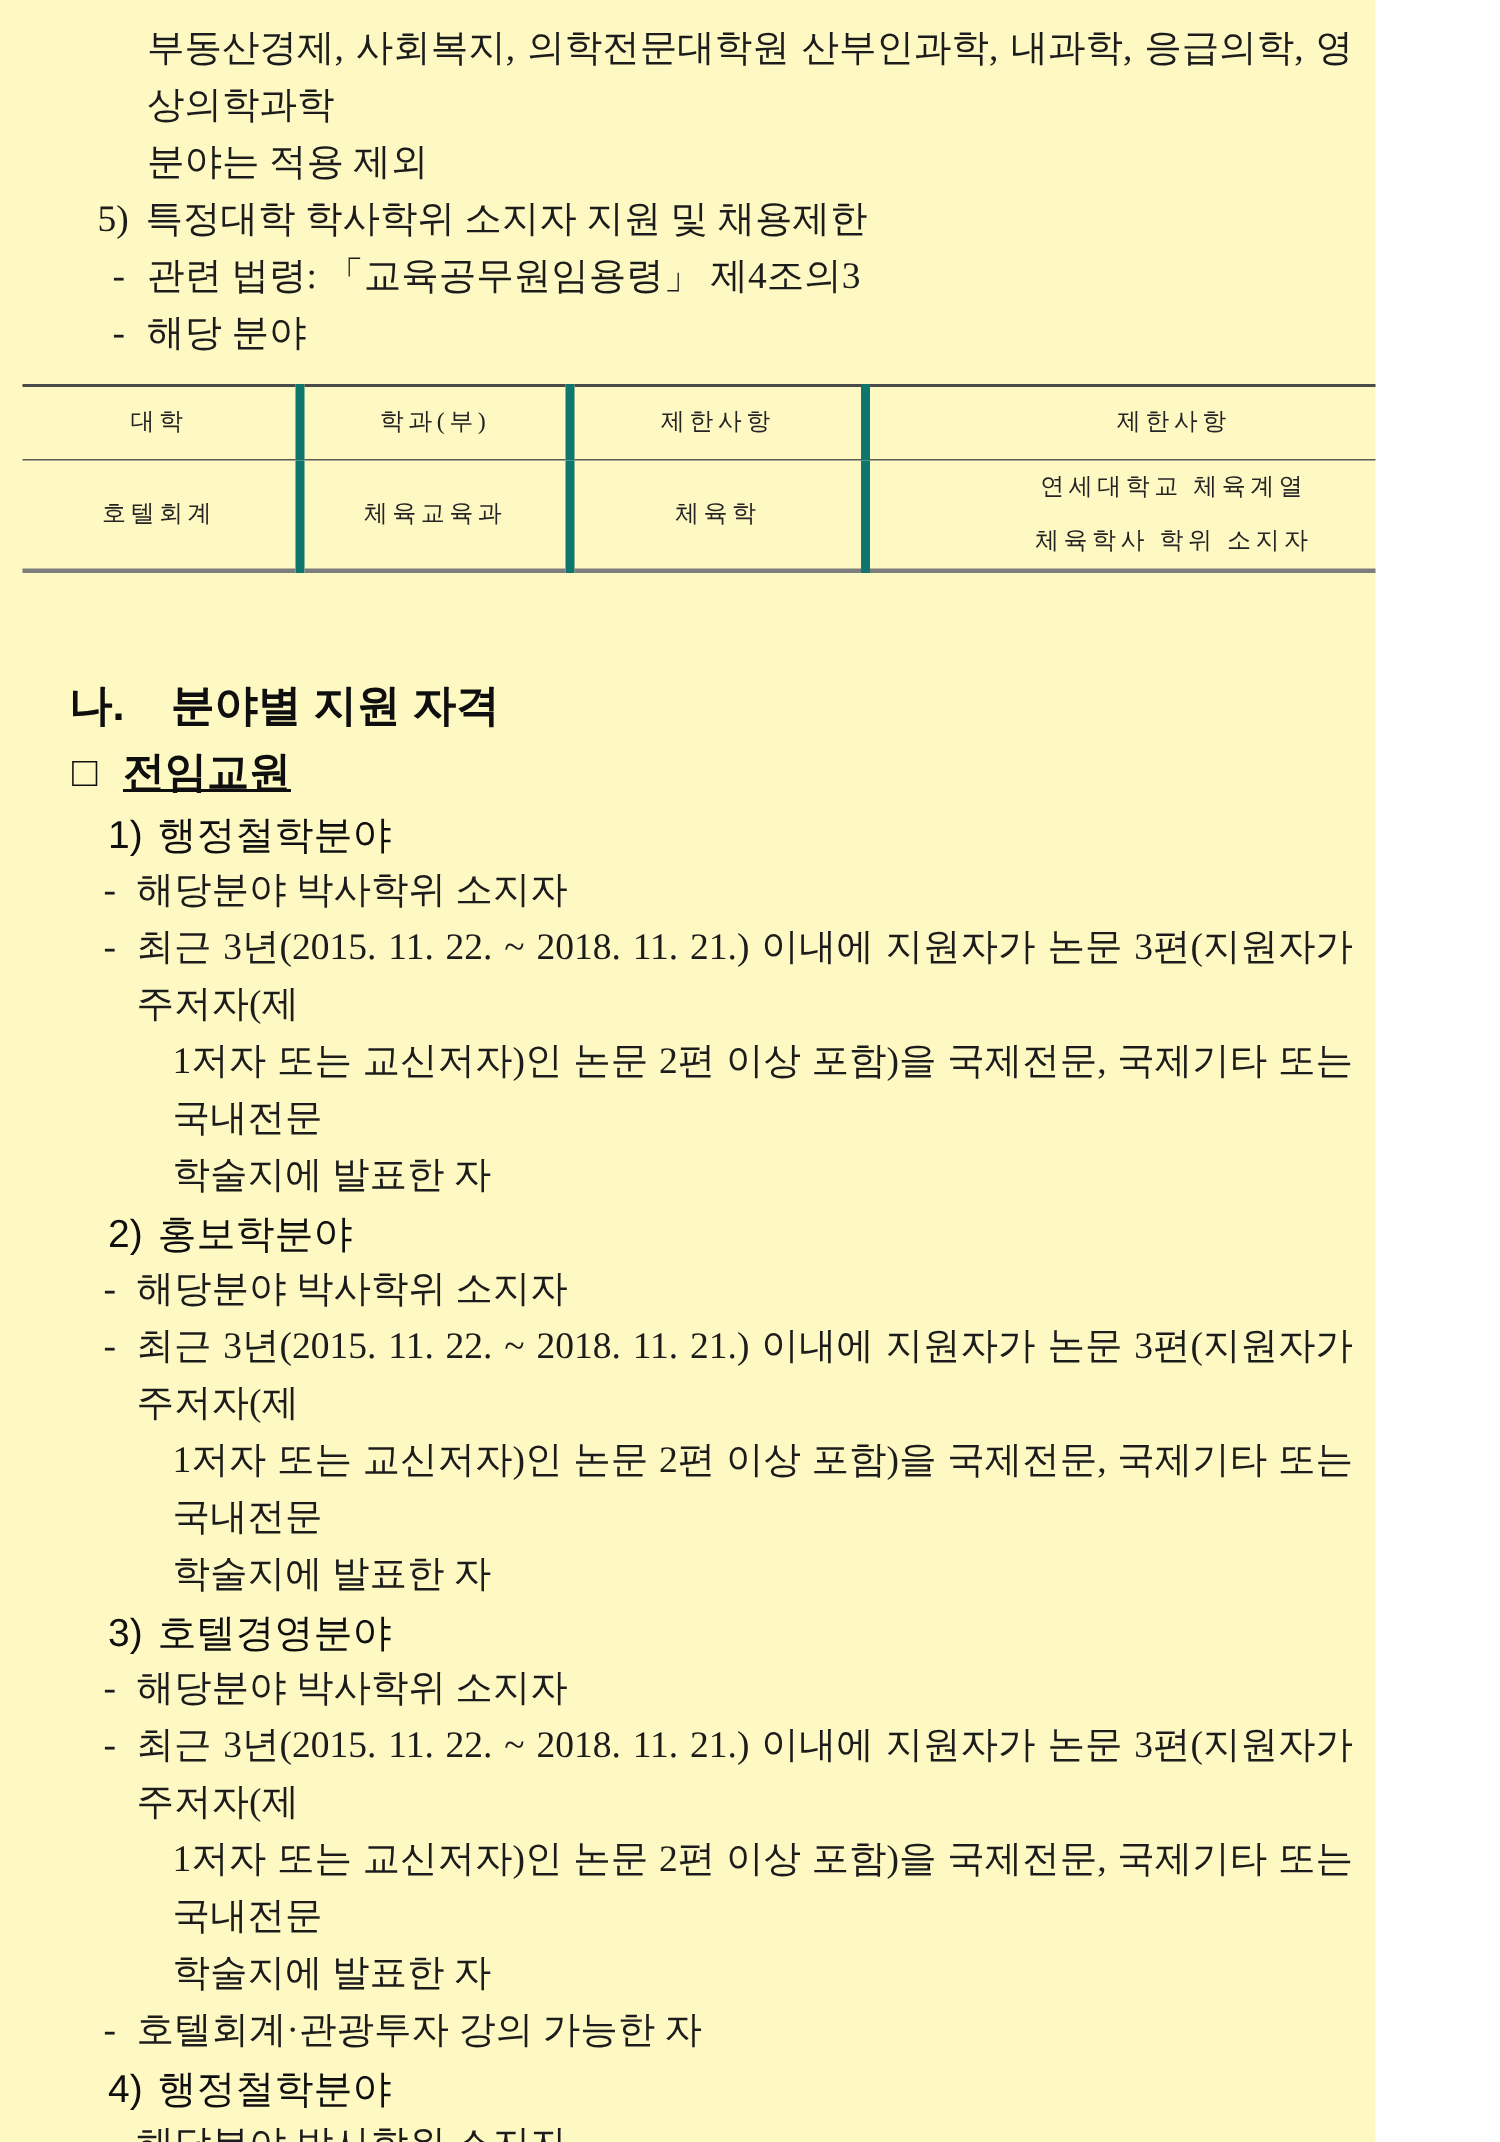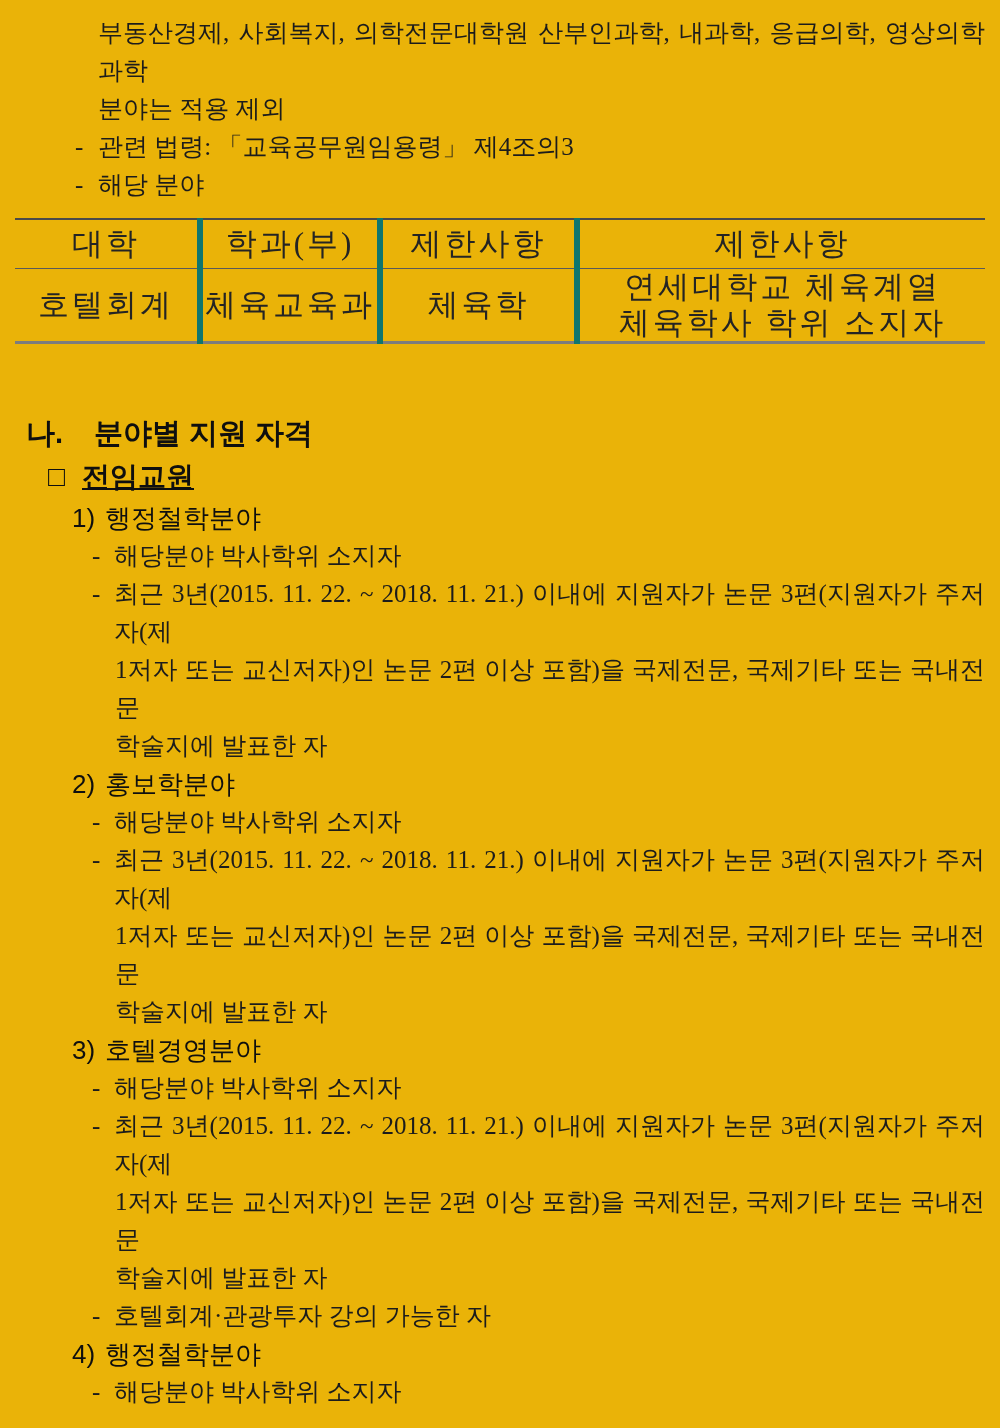--- a/index.html
+++ b/index.html
@@ -1,51 +1,51 @@
 <!DOCTYPE html>
 <html><head>
 <meta charset="utf-8">
 <style>
   html,body{margin:0;padding:0;background:#ffffff;}
   body{width:1000px;height:1428px;}
   .doc{
-    position:relative;width:1000px;height:1428px;box-sizing:border-box;
-    padding:14px 15px 0 0;overflow:hidden;background:#eab308;
+    position:relative;width:917px;height:1428px;box-sizing:border-box;
+    padding:14px 15px 0 0;overflow:hidden;background:#fef9c3;
     font-family:"Liberation Serif","DejaVu Serif",serif;
     font-size:25px;color:#1c1c1c;
   }
   .line{line-height:38px;}
   .jfull{text-align:justify;text-align-last:justify;}
   .p-cont{padding-left:98px;}
   .p-item5{padding-left:65px;}
   .i5num{display:inline-block;width:32px;}
   .p-dash-top{padding-left:98px;text-indent:-23px;}
   .dash{display:inline-block;text-indent:0;}
   .p-dash-top .dash{width:23px;}
-  .bullet{padding-left:114px;text-indent:-22px;}
+  .bullet{padding-left:75px;text-indent:-22px;margin-left:16px;}
   .bullet .dash{width:22px;}
   .bcont{padding-left:115px;}
 
   table.tbl{
     width:970px;margin:14px 0 0 15px;border-collapse:collapse;table-layout:fixed;
-    font-size:31px;letter-spacing:3px;color:#242424;
+    font-size:16px;letter-spacing:3px;color:#242424;
     border-top:2px solid #4a4a4a;border-bottom:3px solid #7d7d7d;
   }
   .tbl th,.tbl td{
     font-weight:normal;text-align:center;vertical-align:middle;
     border-left:6px solid #0f766e;padding:0;
   }
   .tbl th:first-child,.tbl td:first-child{border-left:none;}
   .tbl thead tr{height:49px;}
   .tbl thead th{border-bottom:1px solid #5a5a5a;}
   .tbl tbody tr{height:74px;}
   .tbl td .cell-line{line-height:36px;}
 
   .h-na{
-    margin-top:67px;padding-left:26px;
+    margin-top:67px;padding-left:46px;
     font-family:"Liberation Sans","DejaVu Sans",sans-serif;
     font-weight:bold;font-size:29px;line-height:44px;color:#0f0f0f;
   }
   .na-num{display:inline-block;width:68px;}
   .h-check{
     padding-left:48px;
     font-family:"Liberation Sans","DejaVu Sans",sans-serif;
     font-weight:bold;font-size:28px;line-height:44px;color:#0f0f0f;text-decoration:underline;
   }
   .sq{display:inline-block;width:34px;font-weight:400;}
@@ -57,20 +57,21 @@
   .sh-num{display:inline-block;width:33px;}
 </style>
 </head>
 <body>
 
 <div class="doc">
 
   <div class="line p-cont jfull">부동산경제, 사회복지, 의학전문대학원 산부인과학, 내과학, 응급의학, 영상의학과학</div>
   <div class="line p-cont">분야는 적용 제외</div>
 
+  <div class="line p-item5"><span class="i5num">5)</span><span>특정대학 학사학위 소지자 지원 및 채용제한</span></div>
   <div class="line p-dash-top"><span class="dash">-</span><span>관련 법령: 「교육공무원임용령」 제4조의3</span></div>
   <div class="line p-dash-top"><span class="dash">-</span><span>해당 분야</span></div>
 
   <table class="tbl">
     <colgroup>
       <col style="width:185px">
         <col style="width:180px">
         <col style="width:197px">
         <col style="width:408px">
     </colgroup>

